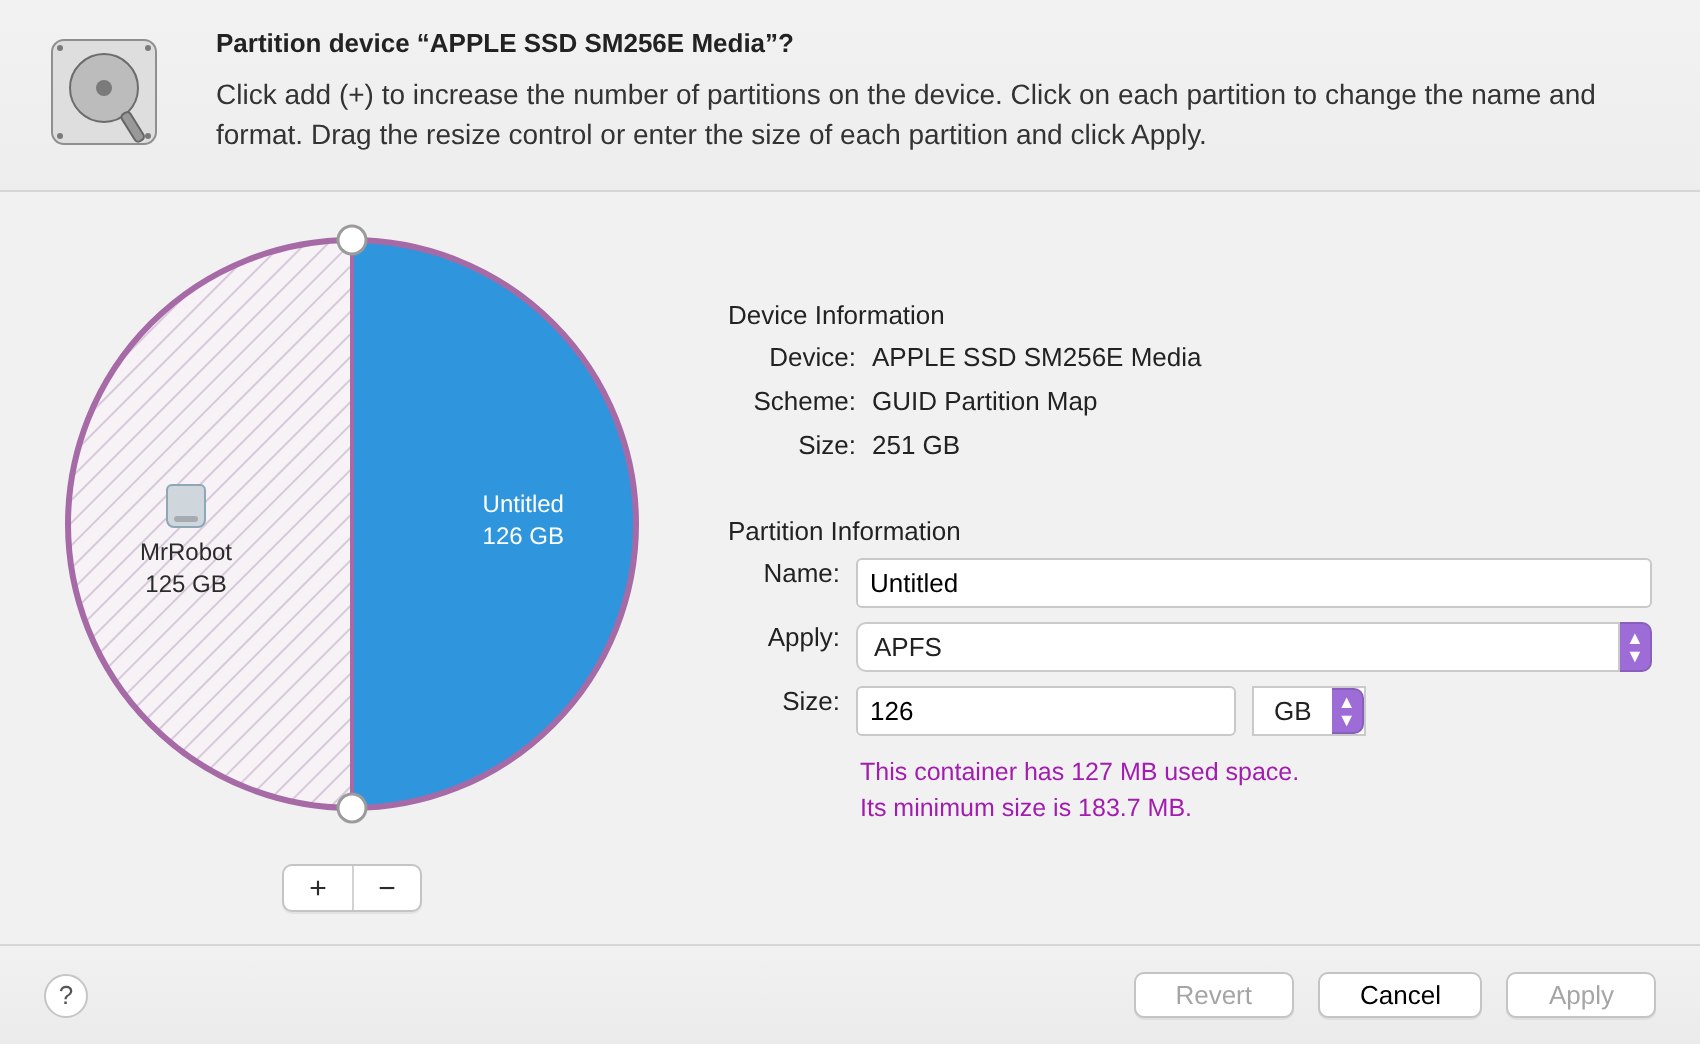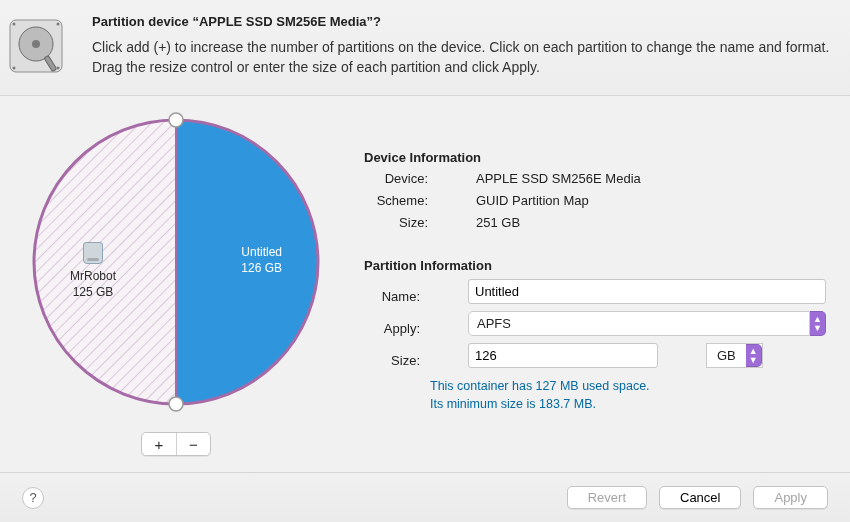--- a/index.html
+++ b/index.html
@@ -6,21 +6,21 @@
     body {
       width: 850px; height: 522px;
       font-family: -apple-system, "Helvetica Neue", Arial, sans-serif;
       font-size: 13px;
       color: #222;
       background: #f1f1f1;
       overflow: hidden;
     }
     .header {
       display: flex;
-      padding: 14px 18px 6px 4px;
+      padding: 14px 18px 6px 20px;
       background: linear-gradient(#f2f2f2, #ededed);
       border-bottom: 1px solid #d6d6d6;
       height: 96px;
     }
     .header-icon {
       width: 64px; height: 64px;
       margin-right: 24px;
       flex-shrink: 0;
     }
     .header-text h2 {
@@ -86,29 +86,28 @@
       font-size: 15px; color: #2b2b2b;
       cursor: pointer;
     }
     .plusminus button + button { border-left: 1px solid #d2d2d2; }
 
     .right-col {
       flex: 1;
       padding: 44px 24px 0 12px;
     }
     .section-title {
-      font-weight: 700;
+      font-weight: 400;
       font-size: 13px;
       margin-bottom: 6px;
     }
     .kv-row {
       display: flex;
       margin-bottom: 7px;
-      align-items: flex-end;
-      gap: 40px;
+      align-items: flex-start;
     }
     .kv-row .label {
       width: 56px;
       text-align: right;
       margin-right: 8px;
     }
     .info-block{ margin-left: 8px; margin-bottom: 28px;}
     .form-block .kv-row { margin-left: 8px;}
     .form-block .label { width: 48px;}
     .txt-input {
@@ -145,21 +144,21 @@
       border-left:none;
     }
     .size-row .txt-input { flex: 0 0 64px;}
     .unit-wrap{
       display:inline-flex;margin-left:8px;
       border:1px solid #cacaca;border-radius:0;background:#fff;
     }
     .unit-wrap .unit-box{ padding:4px 10px; }
     .hint {
       font-size: 12.5px;
-      color: #0369a1;
+      color: #a21caf;
       margin-left: 66px;
       margin-top: 10px;
       line-height: 1.4;
     }
     .footer {
       height: 50px;
       border-top: 1px solid #d6d6d6;
       display: flex;
       align-items: center;
       padding: 0 22px;

